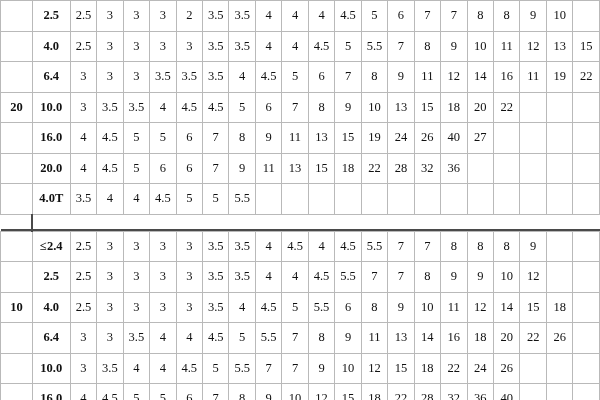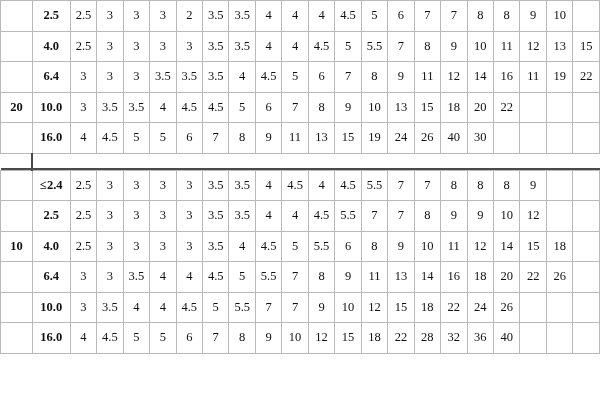--- a/index.html
+++ b/index.html
@@ -211,21 +211,69 @@
           <td class="data">7</td>
           <td class="data">8</td>
           <td class="data">9</td>
           <td class="data">11</td>
           <td class="data">13</td>
           <td class="data">15</td>
           <td class="data">19</td>
           <td class="data">24</td>
           <td class="data">26</td>
           <td class="data">40</td>
-          <td class="data">30</td>
+          <td class="data">27</td>
+          <td class="data empty"></td>
+          <td class="data empty"></td>
+          <td class="data empty"></td>
+          <td class="data empty"></td>
+        </tr>
+        <tr>
+          <td class="group-blank"></td>
+          <td class="rowhead">20.0</td>
+          <td class="data">4</td>
+          <td class="data">4.5</td>
+          <td class="data">5</td>
+          <td class="data">6</td>
+          <td class="data">6</td>
+          <td class="data">7</td>
+          <td class="data">9</td>
+          <td class="data">11</td>
+          <td class="data">13</td>
+          <td class="data">15</td>
+          <td class="data">18</td>
+          <td class="data">22</td>
+          <td class="data">28</td>
+          <td class="data">32</td>
+          <td class="data">36</td>
+          <td class="data empty"></td>
+          <td class="data empty"></td>
+          <td class="data empty"></td>
+          <td class="data empty"></td>
+          <td class="data empty"></td>
+        </tr>
+        <tr>
+          <td class="group-blank"></td>
+          <td class="rowhead">4.0T</td>
+          <td class="data">3.5</td>
+          <td class="data">4</td>
+          <td class="data">4</td>
+          <td class="data">4.5</td>
+          <td class="data">5</td>
+          <td class="data">5</td>
+          <td class="data">5.5</td>
+          <td class="data empty"></td>
+          <td class="data empty"></td>
+          <td class="data empty"></td>
+          <td class="data empty"></td>
+          <td class="data empty"></td>
+          <td class="data empty"></td>
+          <td class="data empty"></td>
+          <td class="data empty"></td>
+          <td class="data empty"></td>
           <td class="data empty"></td>
           <td class="data empty"></td>
           <td class="data empty"></td>
           <td class="data empty"></td>
         </tr>
         <tr class="block-gap">
           <td class="group-gap"></td>
           <td colspan="21"></td>
         </tr>
         <tr class="block-rule">

